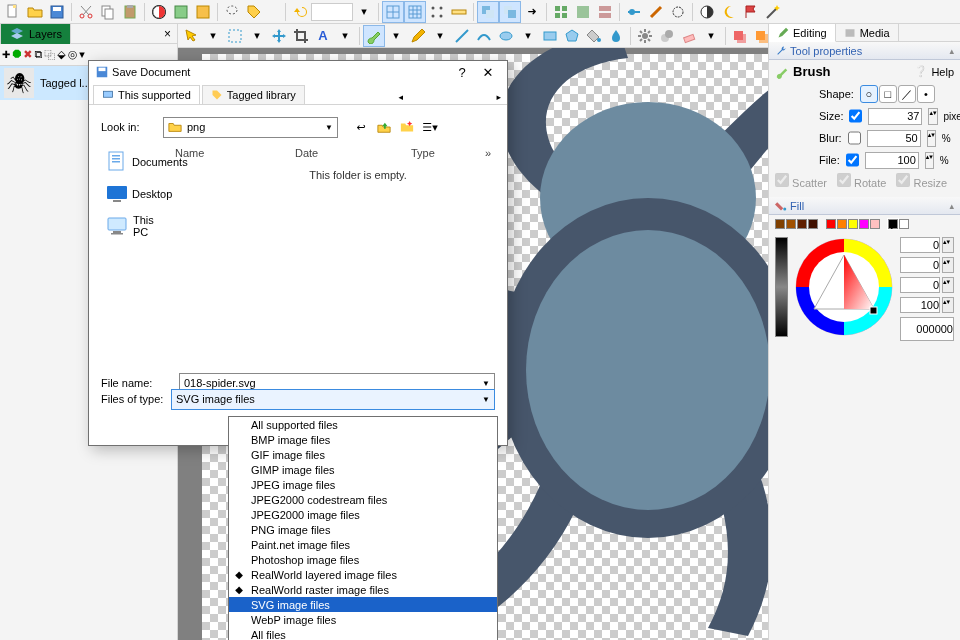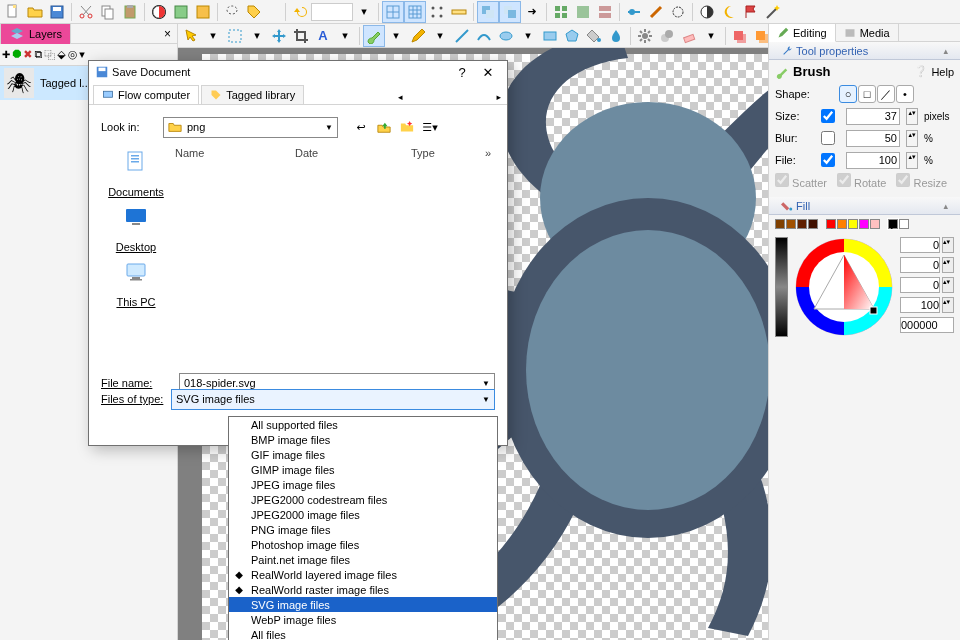--- a/index.html
+++ b/index.html
@@ -8,88 +8,88 @@
 
 .toolbar-row { display: flex; align-items: center; height: 24px; background: #f4f4f4; border-bottom: 1px solid #d4d4d4; padding: 0 2px; gap: 0; }
 .toolbar-row.second { position: absolute; left: 178px; top: 24px; right: 0; height: 24px; }
 .tool-btn { width: 22px; height: 22px; display: flex; align-items: center; justify-content: center; border: 1px solid transparent; }
 .sep { width: 1px; height: 18px; background: #d0d0d0; margin: 0 3px; }
 .zoom { width: 42px; height: 18px; font-size: 11px; padding: 0 2px; border: 1px solid #ccc; }
 
 
 .layers-panel { position: absolute; left: 0; top: 24px; width: 178px; height: 616px; background: #f4f4f4; border-right: 1px solid #d4d4d4; }
 .layers-tab { height: 20px; display: flex; align-items: center; border-bottom: 1px solid #d4d4d4; }
-.layers-tabbtn { padding: 2px 8px; background: #ec4899; border: 1px solid #d4d4d4; border-bottom: none; display: flex; align-items: center; gap: 4px; }
+.layers-tabbtn { padding: 2px 8px; background: #15803d; border: 1px solid #d4d4d4; border-bottom: none; display: flex; align-items: center; gap: 4px; }
 .close-x { margin-left: auto; padding: 2px 6px; font-size: 12px; }
 .layers-tools { height: 22px; display: flex; align-items: center; gap: 2px; padding: 2px; border-bottom: 1px solid #d4d4d4; }
 .layers-list { background: #fff; }
 .layer-item { display: flex; align-items: center; height: 34px; padding: 2px 4px; gap: 6px; background: #cce8ff; }
 .layer-thumb { width: 30px; height: 30px; background: #e8e8e8; display: flex; align-items: center; justify-content: center; font-size: 20px; }
 
 
 .canvas-area { position: absolute; left: 178px; top: 48px; right: 192px; bottom: 0; background: #808080; overflow: hidden; }
 .checker { position: absolute; left: 24px; top: 6px; width: 720px; height: 620px;
   background-image: linear-gradient(45deg,#ccc 25%,transparent 25%),linear-gradient(-45deg,#ccc 25%,transparent 25%),linear-gradient(45deg,transparent 75%,#ccc 75%),linear-gradient(-45deg,transparent 75%,#ccc 75%);
   background-size: 16px 16px; background-position: 0 0,0 8px,8px -8px,-8px 0; background-color: #fff; }
 .spider { position: absolute; left: 170px; top: -30px; }
 
 
 .right-col { position: absolute; right: 0; top: 24px; width: 192px; bottom: 0; background: #f4f4f4; border-left: 1px solid #d4d4d4; }
 .right-tabs { height: 18px; display: flex; border-bottom: 1px solid #d4d4d4; }
 .right-tab { padding: 1px 8px; display: flex; align-items: center; gap: 4px; border-right: 1px solid #d4d4d4; background: #f4f4f4; }
 .right-tab.active { background: #fff; border-bottom: 1px solid #fff; margin-bottom: -1px; }
-.panel-hdr { height: 18px; background: linear-gradient(#f8f8f8,#e4e8f0); border-bottom: 1px solid #c0c8d8; display: flex; align-items: center; padding: 0 12px; color: #3262b2; font-weight: 400; }
+.panel-hdr { height: 18px; background: linear-gradient(#f8f8f8,#e4e8f0); border-bottom: 1px solid #c0c8d8; display: flex; align-items: center; padding: 0 6px; color: #3262b2; font-weight: 400; }
 .panel-hdr .chev { margin-left: auto; font-size: 9px; color: #888; }
 .brush-hdr { display: flex; align-items: center; padding: 4px 6px; gap: 4px; }
 .brush-hdr b { font-size: 13px; }
 .help { margin-left: auto; display: flex; align-items: center; gap: 3px; }
-.prop-row { display: flex; align-items: center; height: 22px; padding: 0 6px; gap: 6px; }
+.prop-row { display: flex; align-items: center; height: 22px; padding: 0 6px; gap: 6px; margin-left: 44px; }
 .prop-row label { width: 40px; }
 .shape-btns { display: flex; gap: 1px; }
 .shape-btn { width: 18px; height: 18px; border: 1px solid #aaa; background: #fff; display: flex; align-items: center; justify-content: center; border-radius: 3px; }
 .shape-btn.sel { border-color: #3b8be0; background: #e6f2ff; }
 .num-in { width: 54px; height: 17px; text-align: right; padding: 0 2px; border: 1px solid #aaa; }
 .unit { width: 30px; font-size: 10px; }
 .chk { width: 14px; height: 14px; }
 .opt-row { display: flex; gap: 10px; padding: 2px 6px; font-size: 10px; color: #999; }
 .swatch-row { display: flex; gap: 1px; padding: 4px 6px; flex-wrap: wrap; }
 .swatch { width: 10px; height: 10px; border: 1px solid #888; }
 .fill-body { display: flex; padding: 4px 6px; gap: 6px; }
 .hsv-pick { width: 100px; height: 100px; position: relative; }
 .spinrow { display: flex; align-items: center; gap: 2px; }
 .spinrow input { width: 40px; height: 16px; text-align: right; border: 1px solid #aaa; }
 .spinrow .spb { width: 12px; height: 16px; border: 1px solid #aaa; background: #eee; font-size: 7px; line-height: 7px; }
-.hexin { width: 54px; height: 16px; text-align: left; border: 1px solid #aaa; }
+.hexin { width: 54px; height: 24px; text-align: right; border: 1px solid #aaa; }
 
 
 .save-dialog { position: absolute; left: 88px; top: 60px; width: 420px; background: #fff; border: 1px solid #707070; box-shadow: 4px 4px 14px rgba(0,0,0,0.25); z-index: 50; }
 .dlg-title { height: 22px; display: flex; align-items: center; padding: 0 6px; background: #fff; }
 .dlg-title .spacer { flex: 1; }
 .dlg-title .wbtn { width: 26px; text-align: center; font-size: 13px; }
 .dlg-tabs { height: 22px; display: flex; align-items: flex-end; padding: 0 4px; border-bottom: 1px solid #d4d4d4; }
 .dlg-tab { padding: 3px 8px; border: 1px solid #d4d4d4; border-bottom: none; background: #f4f4f4; display: flex; gap: 4px; align-items: center; margin-right: 2px; }
 .dlg-tab.active { background: #fff; }
 .dlg-tabs .nav { margin-left: auto; font-size: 9px; padding: 2px 2px; }
 .dlg-body { padding: 10px 12px 0 12px; }
 .lookin-row { display: flex; align-items: center; gap: 8px; height: 24px; margin-bottom: 6px; }
 .lookin-row label { width: 54px; }
 .lookin-combo { flex: 1; height: 21px; border: 1px solid #888; display: flex; align-items: center; padding: 0 4px; gap: 5px; max-width: 175px; }
 .lookin-combo .dd { margin-left: auto; font-size: 8px; }
 .lookin-btns { display: flex; gap: 5px; margin-left: 6px; }
 .sm-btn { width: 18px; height: 18px; display: flex; align-items: center; justify-content: center; }
 .browser { display: flex; height: 226px; }
 .places { width: 70px; display: flex; flex-direction: column; gap: 6px; align-items: center; padding-top: 4px; }
-.place { display: flex; flex-direction: column; align-items: center; gap: 11px; width: 64px; text-decoration: underline; }
+.place { display: flex; flex-direction: row; align-items: center; gap: 2px; width: 64px; }
 .place .icn { width: 30px; height: 26px; display: flex; align-items: center; justify-content: center; font-size: 22px; }
 .filelist { flex: 1; border: none; }
 .fl-hdr { display: flex; height: 18px; color: #444; }
 .fl-hdr div { padding: 2px 4px; }
 .empty { text-align: center; padding: 6px; color: #333; margin-left: 50px; }
 .fn-row { display: flex; align-items: center; height: 24px; gap: 6px; padding: 4px 12px; }
-.fn-row label { width: 64px; text-decoration: underline; }
+.fn-row label { width: 64px; }
 .fn-combo { flex: 1; height: 21px; border: 1px solid #888; display: flex; align-items: center; padding: 0 4px; margin-left: 8px; }
 .fn-combo .dd { margin-left: auto; font-size: 8px; }
 .ft-combo { flex: 1; height: 21px; border: 1px solid #3b8be0; background: #eaf3ff; display: flex; align-items: center; padding: 0 4px; }
 .ft-combo .dd { margin-left: auto; font-size: 8px; }
 
 
 .type-dd { position: absolute; left: 228px; top: 416px; width: 270px; background: #fff; border: 1px solid #707070; z-index: 60; padding-bottom: 2px; }
 .type-dd .opt { padding: 1px 4px 1px 22px; height: 15px; display: flex; align-items: center; position: relative; }
 .type-dd .opt.sel { background: #1a62c9; color: #fff; }
 .type-dd .opt .oicn { position: absolute; left: 2px; width: 16px; text-align: center; font-size: 10px; }
@@ -606,21 +606,21 @@
     &nbsp;<span>Save Document</span>
     <div class="spacer"></div>
     <div class="wbtn">?</div>
     <div class="wbtn">✕</div>
   </div>
   <div class="dlg-tabs">
     <div class="dlg-tab active">
         <svg width="12" height="12" viewBox="0 0 16 16">
           <rect x="2" y="3" width="12" height="8" fill="#9cf" stroke="#369"></rect>
         </svg>
-        <span>Flow computer</span>
+        <span>This supported</span>
       </div>
     <div class="dlg-tab">
         <svg width="12" height="12" viewBox="0 0 16 16">
           <path d="M2 2h6l6 6-6 6-6-6z" fill="#fc5"></path>
         </svg>
         <span>Tagged library</span>
       </div>
     <div class="nav">◂</div>
     <div class="nav">▸</div>
   </div>
@@ -684,20 +684,21 @@
             <span>This PC</span>
           </div>
       </div>
       <div class="filelist">
         <div class="fl-hdr">
           <div style="width:120px">Name</div>
           <div style="width:116px">Date</div>
           <div style="flex:1">Type</div>
           <div style="width:14px;text-align:center">»</div>
         </div>
+        <div class="empty">This folder is empty.</div>
       </div>
     </div>
   </div>
   <div class="fn-row">
     <label>File name:</label>
     <div class="fn-combo">
         <span>018-spider.svg</span>
         <span class="dd">▼</span>
       </div>
   </div>
@@ -729,24 +730,24 @@
     <div class="opt">
       <span>JPEG2000 codestream files</span>
     </div>
     <div class="opt">
       <span>JPEG2000 image files</span>
     </div>
     <div class="opt">
       <span>PNG image files</span>
     </div>
     <div class="opt">
+      <span>Paint.net image files</span>
+    </div>
+    <div class="opt">
       <span>Photoshop image files</span>
-    </div>
-    <div class="opt">
-      <span>Paint.net image files</span>
     </div>
     <div class="opt">
       <span class="oicn">◆</span>
       <span>RealWorld layered image files</span>
     </div>
     <div class="opt">
       <span class="oicn">◆</span>
       <span>RealWorld raster image files</span>
     </div>
     <div class="opt sel">

